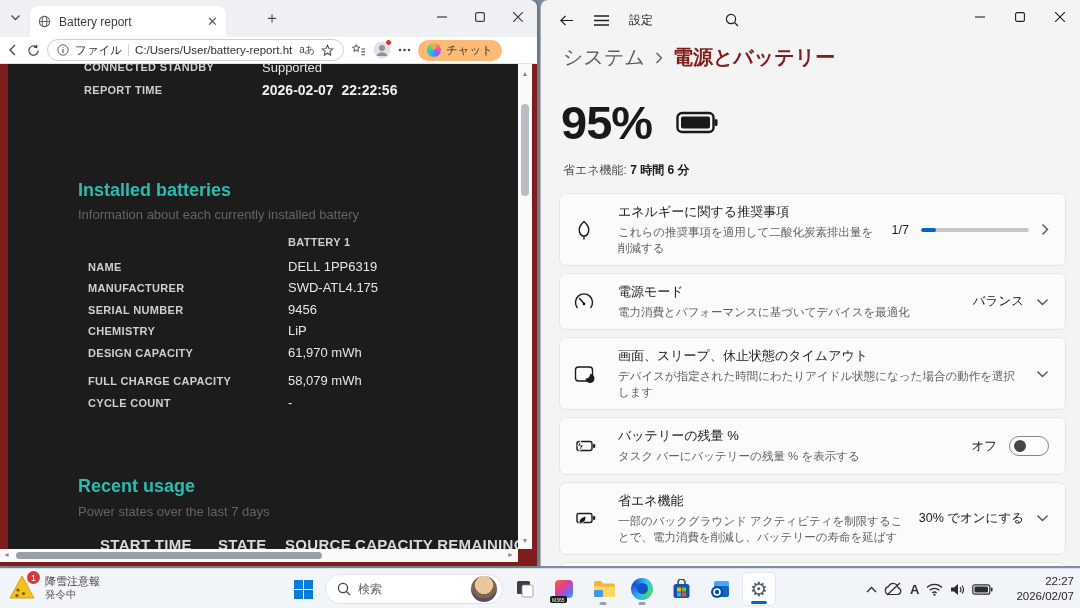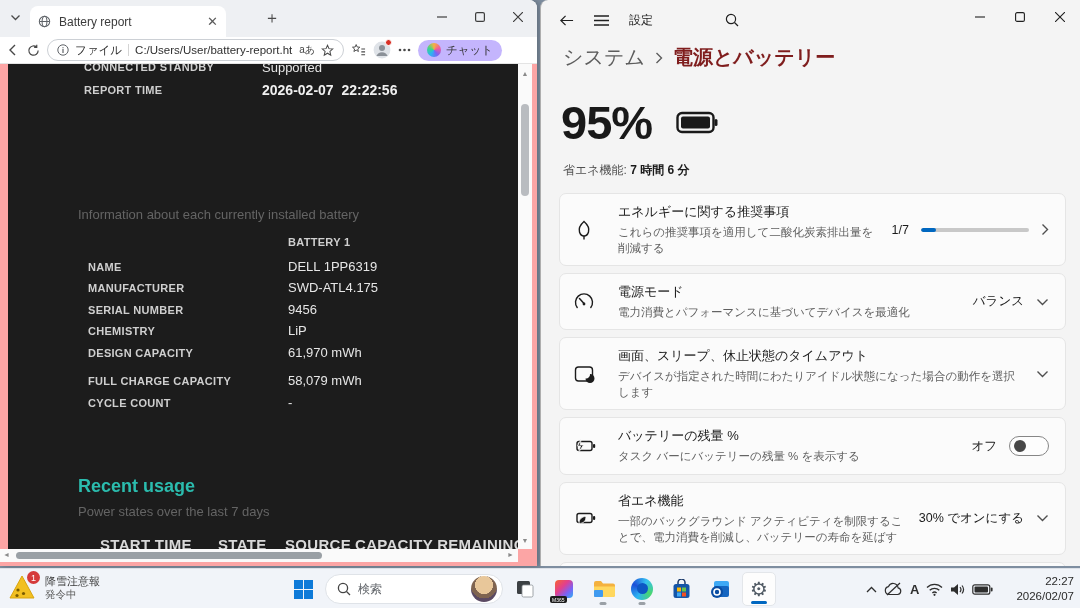--- a/index.html
+++ b/index.html
@@ -22,26 +22,26 @@
   .toolbar { height:27px; background:#fff; display:flex; align-items:center; padding:0 6px; gap:7px;
              border-bottom:1px solid #e4e4e4; }
   .tb-ico { color:#484848; flex:0 0 auto; }
   .addr-pill { height:22px; flex:0 0 297px; border:1px solid #ccd0d5; border-radius:11px; background:#fff;
                display:flex; align-items:center; gap:6px; padding:0 9px; font-size:11.5px; color:#2f2f2f; }
   .addr-pill .sep { width:1px; height:12px; background:#d4d4d4; }
   .addr-url { flex:1; white-space:nowrap; overflow:hidden; }
   .translate { font-size:10px; color:#444; }
   .avatar-wrap { position:relative; }
   .red-dot { position:absolute; right:-1px; top:-2px; width:7px; height:7px; border-radius:50%; background:#d93025; border:1px solid #fff; }
-  .chat-pill { height:21px; border-radius:11px; background:#c4b5fd; display:flex; align-items:center; gap:5px;
+  .chat-pill { height:21px; border-radius:11px; background:#fdba74; display:flex; align-items:center; gap:5px;
                padding:0 9px; font-size:11.5px; color:#333; }
   .copilot-dot { width:14px; height:14px; border-radius:50%;
                  background:conic-gradient(#f8b042,#ef5b9c,#7a62f6,#2bb3f3,#3fd58a,#f8b042); }
 
-  .content { position:absolute; left:0; top:64px; width:537px; height:502px; background:#fca5a5; }
+  .content { position:absolute; left:0; top:64px; width:537px; height:502px; background:#7f1d1d; }
   .page { position:absolute; left:8px; top:0; width:510px; height:485px; background:#1c1c1c; overflow:hidden; }
   .rt-label { position:absolute; font-size:11px; font-weight:bold; letter-spacing:.3px; color:#cfcfcf; white-space:pre; }
   .rt-val { position:absolute; font-size:13px; color:#e6e6e6; white-space:pre; }
   .rt-val.big { font-size:14px; font-weight:bold; color:#f0f0f0; }
   .sec-title { position:absolute; font-size:18px; font-weight:bold; color:#2bbcae; }
   .sec-sub { position:absolute; font-size:13px; color:#646464; }
   .col-head { position:absolute; font-size:15px; font-weight:bold; letter-spacing:.3px; color:#d9d9d9; white-space:nowrap; }
 
   .vscroll { position:absolute; left:518px; top:0; width:14px; height:485px; background:#fafafa; }
   .vthumb { position:absolute; left:3px; top:40px; width:8px; height:92px; border-radius:4px; background:#b9bcc0; }
@@ -206,20 +206,21 @@
       </span>
     </div>
 
     <div class="content">
       <div class="page">
         <span class="rt-label" style="left:76px; top:-3px;">CONNECTED STANDBY</span>
         <span class="rt-val" style="left:254px; top:-4px;">Supported</span>
         <span class="rt-label" style="left:76px; top:20px;">REPORT TIME</span>
         <span class="rt-val big" style="left:254px; top:18px;">2026-02-07  22:22:56</span>
 
+        <span class="sec-title" style="left:70px; top:116px;">Installed batteries</span>
         <span class="sec-sub" style="left:70px; top:143px;">Information about each currently installed battery</span>
 
         <span class="rt-label" style="left:280px; top:172px;">BATTERY 1</span>
 
         <span class="rt-label" style="left:80px; top:197px;">NAME</span>
         <span class="rt-val" style="left:280px; top:195px;">DELL 1PP6319</span>
         <span class="rt-label" style="left:80px; top:218px;">MANUFACTURER</span>
         <span class="rt-val" style="left:280px; top:216px;">SWD-ATL4.175</span>
         <span class="rt-label" style="left:80px; top:240px;">SERIAL NUMBER</span>
         <span class="rt-val" style="left:280px; top:238px;">9456</span>

